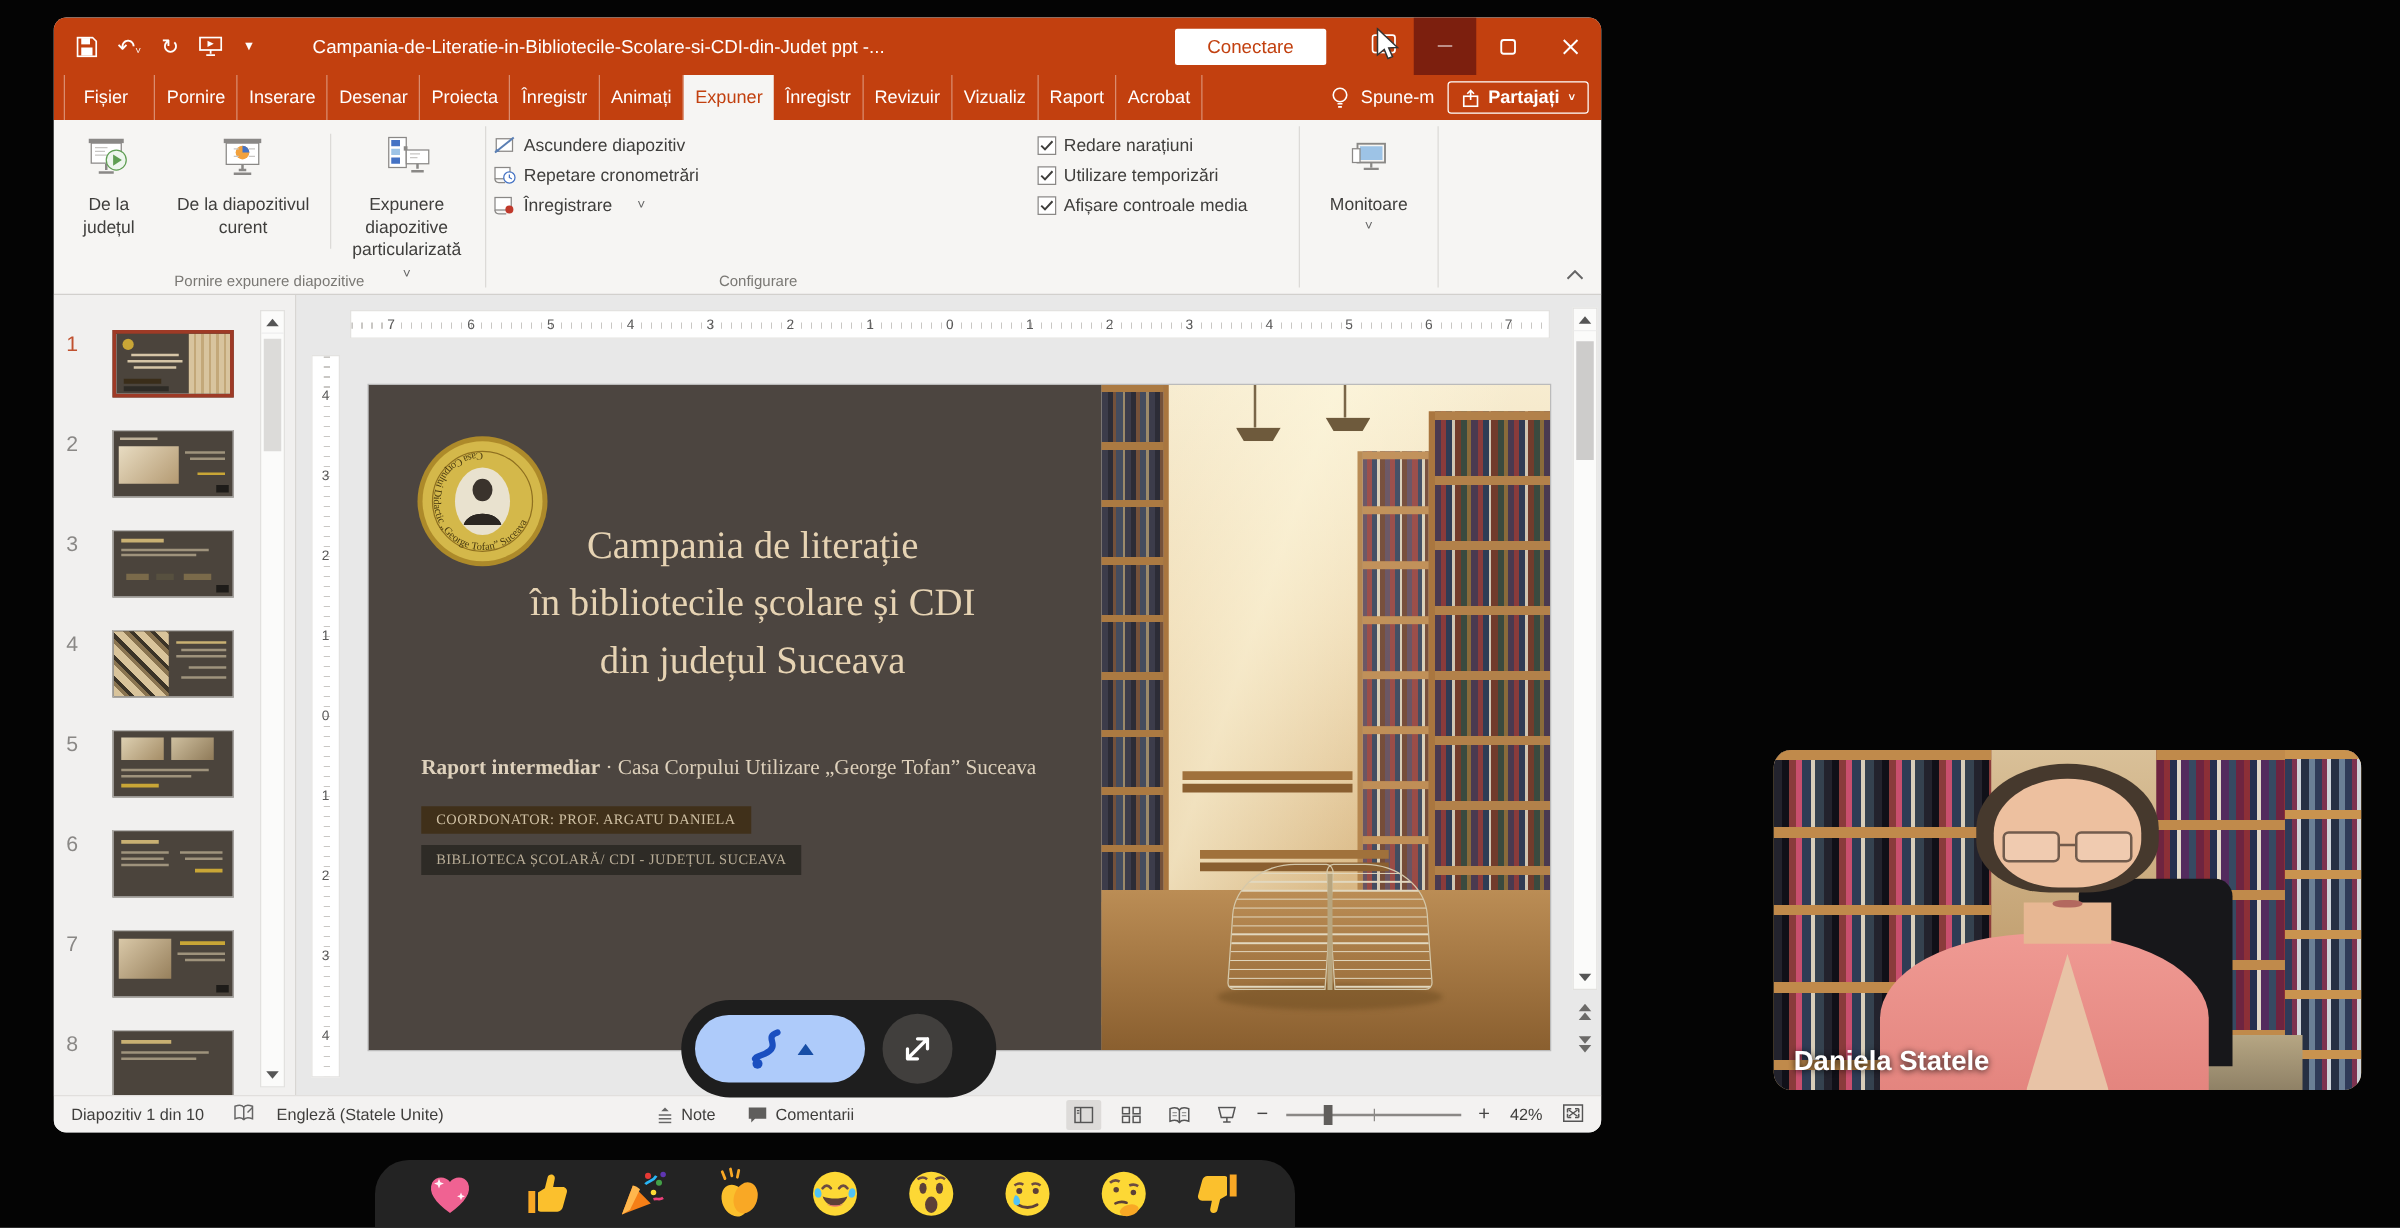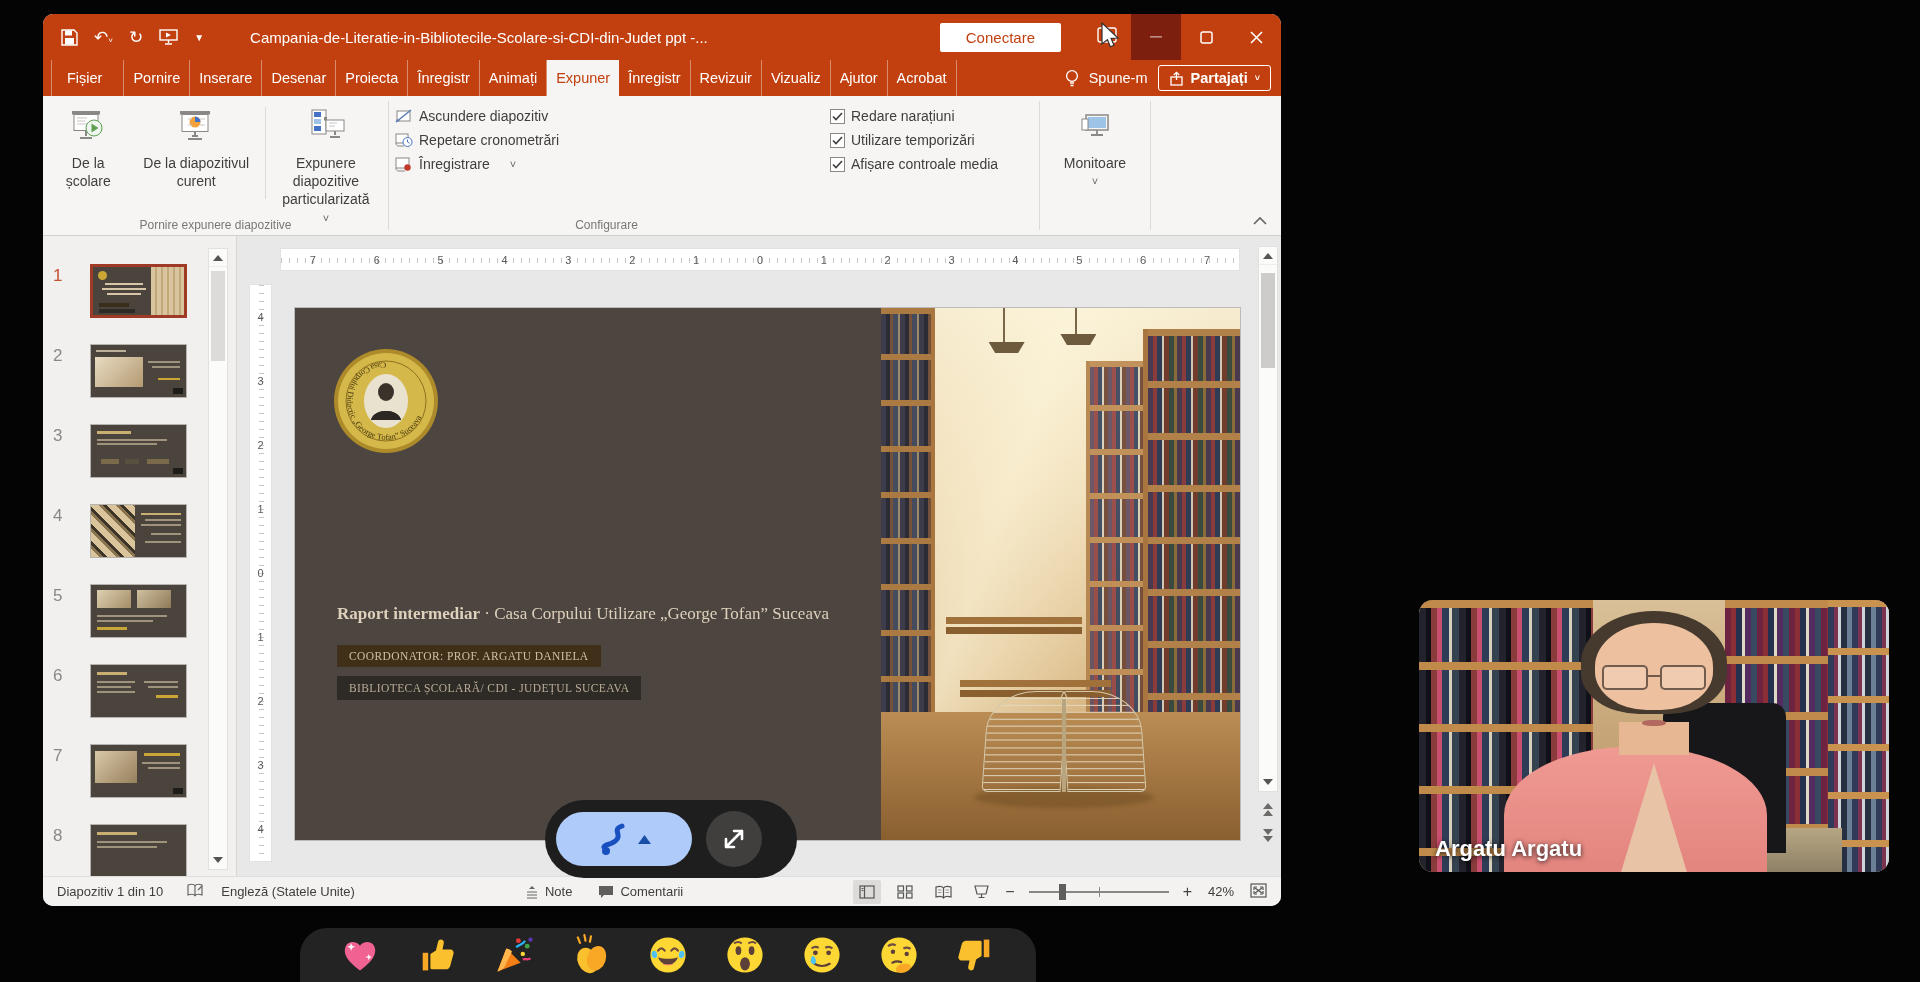--- a/index.html
+++ b/index.html
@@ -211,21 +211,21 @@
       <div class="tab first">Pornire</div>
       <div class="tab">Inserare</div>
       <div class="tab">Desenar</div>
       <div class="tab">Proiecta</div>
       <div class="tab">Înregistr</div>
       <div class="tab">Animați</div>
       <div class="tab selected">Expuner</div>
       <div class="tab">Înregistr</div>
       <div class="tab">Revizuir</div>
       <div class="tab">Vizualiz</div>
-      <div class="tab">Ajutor</div>
+      <div class="tab">Raport</div>
       <div class="tab">Acrobat</div>
       <div class="tabrow-right">
         <span class="tellme">
           <svg width="14" height="19" viewBox="0 0 14 19">
               <circle cx="7" cy="7" r="5.4" fill="none" stroke="#fff" stroke-width="1.3"></circle>
               <path d="M5 14h4M5.5 16.5h3" stroke="#fff" stroke-width="1.3"></path>
             </svg>
           <span>Spune-m</span>
         </span>
         <span class="share-btn">
@@ -246,21 +246,21 @@
             <div class="bicon">
                 <svg width="42" height="40" viewBox="0 0 42 40">
                   <rect x="5" y="3" width="28" height="3.5" fill="#8a8886"></rect>
                   <rect x="7" y="6.5" width="24" height="16" fill="#fff" stroke="#8a8886"></rect>
                   <path d="M10 10h10M10 13h8M10 16h10" stroke="#c8c6c4"></path>
                   <path d="M19 23l0 5M13 30h12" stroke="#8a8886" stroke-width="2" fill="none"></path>
                   <circle cx="27" cy="20" r="8" fill="#eef6ee" stroke="#5f9e53"></circle>
                   <path d="M24.5 15.5l7 4.5-7 4.5z" fill="#5f9e53"></path>
                 </svg>
               </div>
-            <span>De la școlare</span>
+            <span>De la județul</span>
           </div>
           <div class="bigbtn">
             <div class="bicon">
                 <svg width="42" height="40" viewBox="0 0 42 40">
                   <rect x="5" y="3" width="30" height="3.5" fill="#8a8886"></rect>
                   <rect x="7" y="6.5" width="26" height="17" fill="#fff" stroke="#8a8886"></rect>
                   <circle cx="20" cy="14" r="5.5" fill="#f2a13c"></circle>
                   <path d="M20 8.5a5.5 5.5 0 0 1 5.5 5.5L20 14z" fill="#4472c4"></path>
                   <path d="M13 11h4M13 17h4M25 11h5M25 17h5" stroke="#c8c6c4"></path>
                   <path d="M20 24v4M13 31h14M17 28h6" stroke="#8a8886" stroke-width="2" fill="none"></path>
@@ -545,20 +545,25 @@
               <ellipse cx="53" cy="44" rx="8" ry="9" fill="#3a332c"></ellipse>
               <path d="M38 72c3-12 27-12 30 0z" fill="#2c2username722"></path>
               <path d="M38 72c3-12 27-12 30 0z" fill="#2c2722"></path>
               <defs>
                   <path id="arcpath" d="M53 14a39 39 0 1 0 .01 0"></path>
                 </defs>
               <text font-size="8.5" fill="#4a3a10" font-family="Liberation Serif,serif">
                 <textPath href="#arcpath">Casa Corpului Didactic „George Tofan” Suceava</textPath>
               </text>
             </svg>
+          </div>
+          <div class="s-title">
+            <div>Campania de literație</div>
+            <div>în bibliotecile școlare și CDI</div>
+            <div>din județul Suceava</div>
           </div>
           <div class="s-sub"><b>Raport intermediar</b><span> · Casa Corpului Utilizare „George Tofan” Suceava</span></div>
           <div class="s-box1">COORDONATOR: PROF. ARGATU DANIELA</div>
           <div class="s-box2">BIBLIOTECA ȘCOLARĂ/ CDI - JUDEȚUL SUCEAVA</div>
         </div>
 
         <div class="e-scroll">
           <div class="t-up">
               <span class="tri-u"></span>
             </div>
@@ -671,21 +676,21 @@
     <div class="lapel"></div>
     <div class="neck"></div>
     <div class="hair"></div>
     <div class="hface"></div>
     <div class="glasses">
         <span class="lens l1"></span>
         <span class="lens l2"></span>
         <span class="bridge"></span>
       </div>
     <div class="mouth"></div>
-    <div class="wc-name">Argatu Argatu</div>
+    <div class="wc-name">Daniela Statele</div>
   </div>
 
   <div class="emoji-bar" id="emoji-bar">
       <div class="emoji">
         <svg viewBox="0 0 40 40">
           <path d="M20 34C9 26 4 19 7 12c2.5-5 10-5 13-.5C23 7 30.5 7 33 12c3 7-2 14-13 22z" fill="#f06292"></path>
           <path d="M12 9l1 2.6 2.6 1L13 13.6 12 16.2l-1-2.6-2.6-1 2.6-1z" fill="#fff" opacity=".95"></path>
           <path d="M28 19l.8 2.1 2.1.8-2.1.8-.8 2.1-.8-2.1-2.1-.8 2.1-.8z" fill="#fff" opacity=".95"></path>
         </svg>
       </div>

